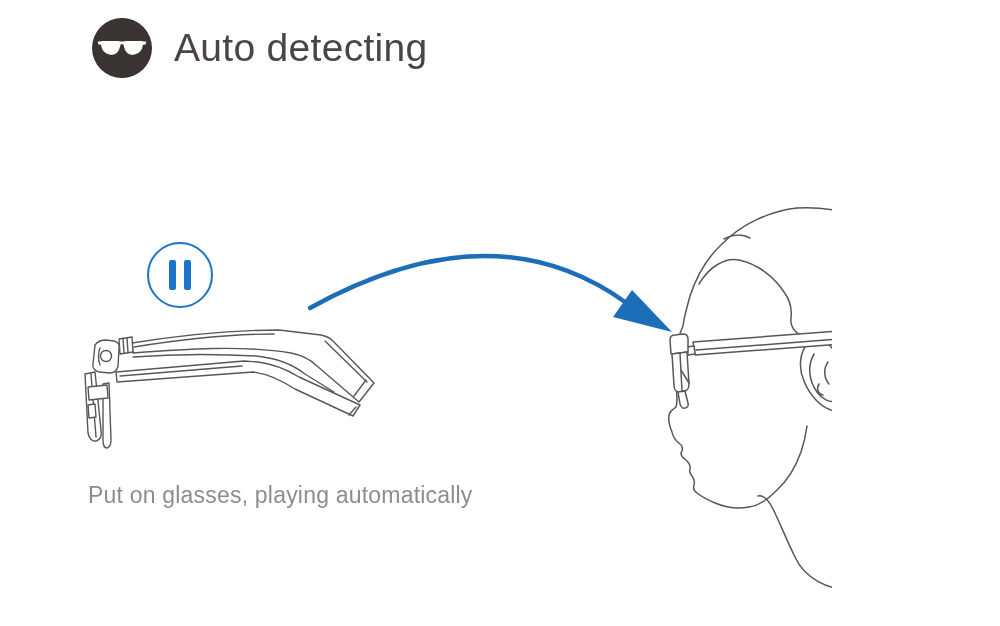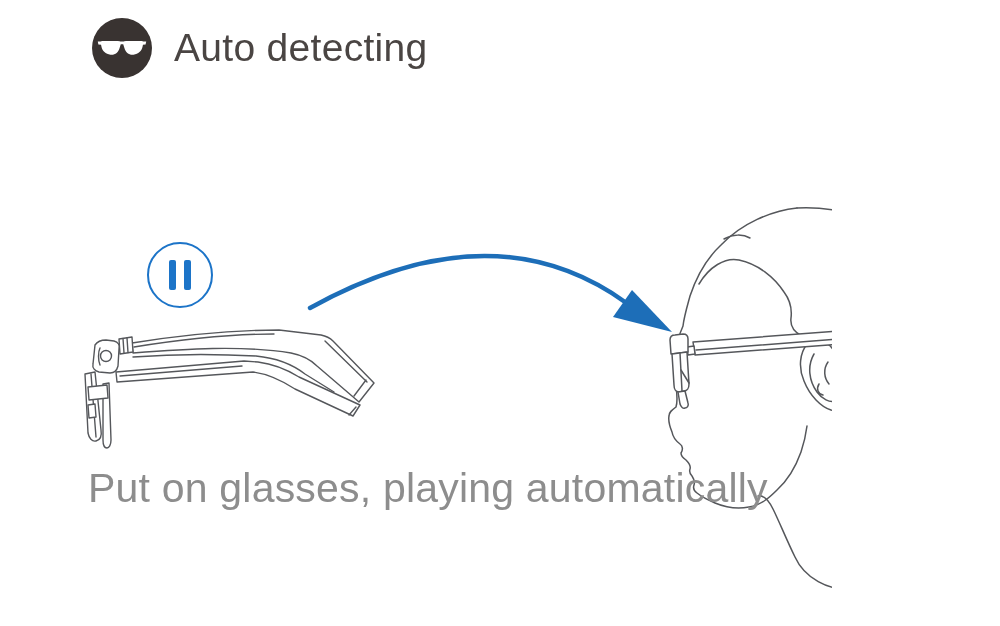--- a/index.html
+++ b/index.html
@@ -19,21 +19,21 @@
   
   .pause-btn{
     position:absolute;left:147px;top:242px;width:66px;height:66px;border-radius:50%;
     border:2.5px solid #1c74c8;box-sizing:border-box;
     display:flex;align-items:center;justify-content:center;gap:8px;background:#fff;
   }
   .pause-bar{width:7px;height:30px;background:#1c74c8;border-radius:2px;}
   
   .lay{position:absolute;}
   .caption{
-    position:absolute;left:88px;top:465px;font-size:41px;color:#8d8d8d;
+    position:absolute;left:88px;top:482px;font-size:23px;color:#8d8d8d;
     letter-spacing:.2px;white-space:nowrap;
   }
   svg{display:block;overflow:visible;}
 </style>
 </head>
 <body>
 
 <div id="stage">
 
   <div class="hdr-icon">

